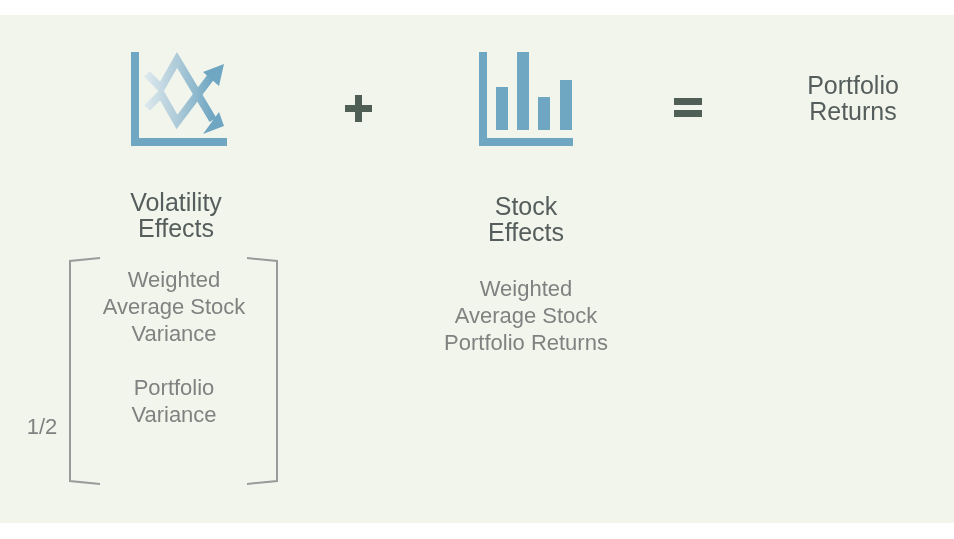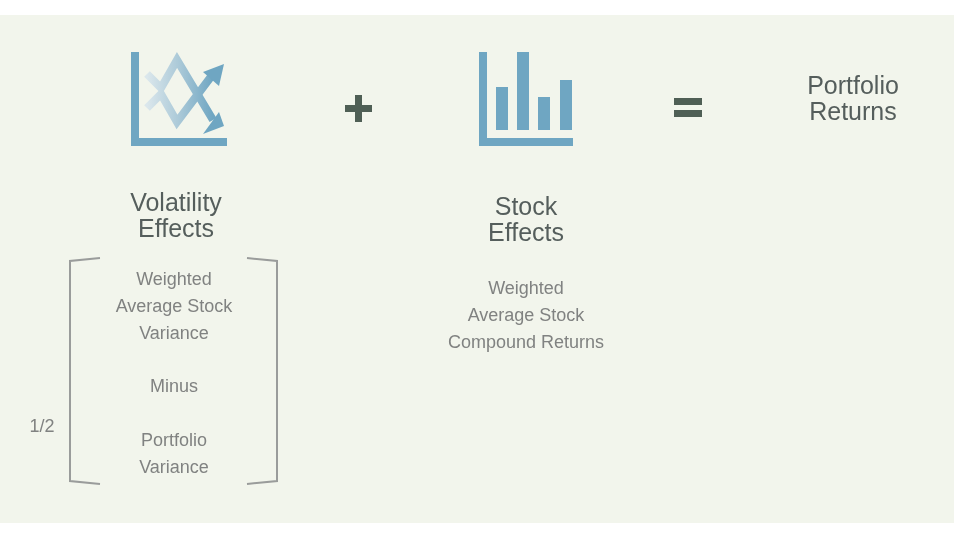--- a/index.html
+++ b/index.html
@@ -1,20 +1,20 @@
 <!DOCTYPE html>
 <html><head>
 <meta charset="utf-8">
 <style>
   html, body { margin: 0; padding: 0; background: #ffffff; }
   body { width: 954px; height: 539px; position: relative; overflow: hidden; font-family: "Liberation Sans", sans-serif; }
   .panel { position: absolute; left: 0; top: 15px; width: 954px; height: 508px; background: #f2f5ec; }
   .abs { position: absolute; }
   .heading { color: #555e5c; font-size: 25px; line-height: 26px; text-align: center; }
-  .sub { color: #808281; font-size: 18px; line-height: 27px; text-align: center; }
+  .sub { color: #808281; font-size: 22px; line-height: 27px; text-align: center; }
   svg { display: block; }
 </style>
 </head>
 <body>
 
 <div class="panel"></div>
 
 <div class="abs" style="left:131px; top:52px; width:98px; height:96px;">
   <svg width="98" height="96" viewBox="0 0 98 96">
     <defs>
@@ -88,24 +88,23 @@
     <polyline points="1,1 31,4 31,224 1,227" fill="none" stroke="#9a9c9b" stroke-width="2"></polyline>
   </svg>
 </div>
 
 <div class="abs sub" style="left:84px; top:266px; width:180px;">
   <div>
     <div>Weighted</div>
     <div>Average Stock</div>
     <div>Variance</div>
   </div>
-  <div style="margin-top:26px;">Minus</div>
   <div style="margin-top:27px;">
     <div>Portfolio</div>
     <div>Variance</div>
   </div>
 </div>
 
 <div class="abs sub" style="left:406px; top:275px; width:240px;">
   <div>Weighted</div>
   <div>Average Stock</div>
-  <div>Compound Returns</div>
+  <div>Portfolio Returns</div>
 </div>
 
 </body></html>

